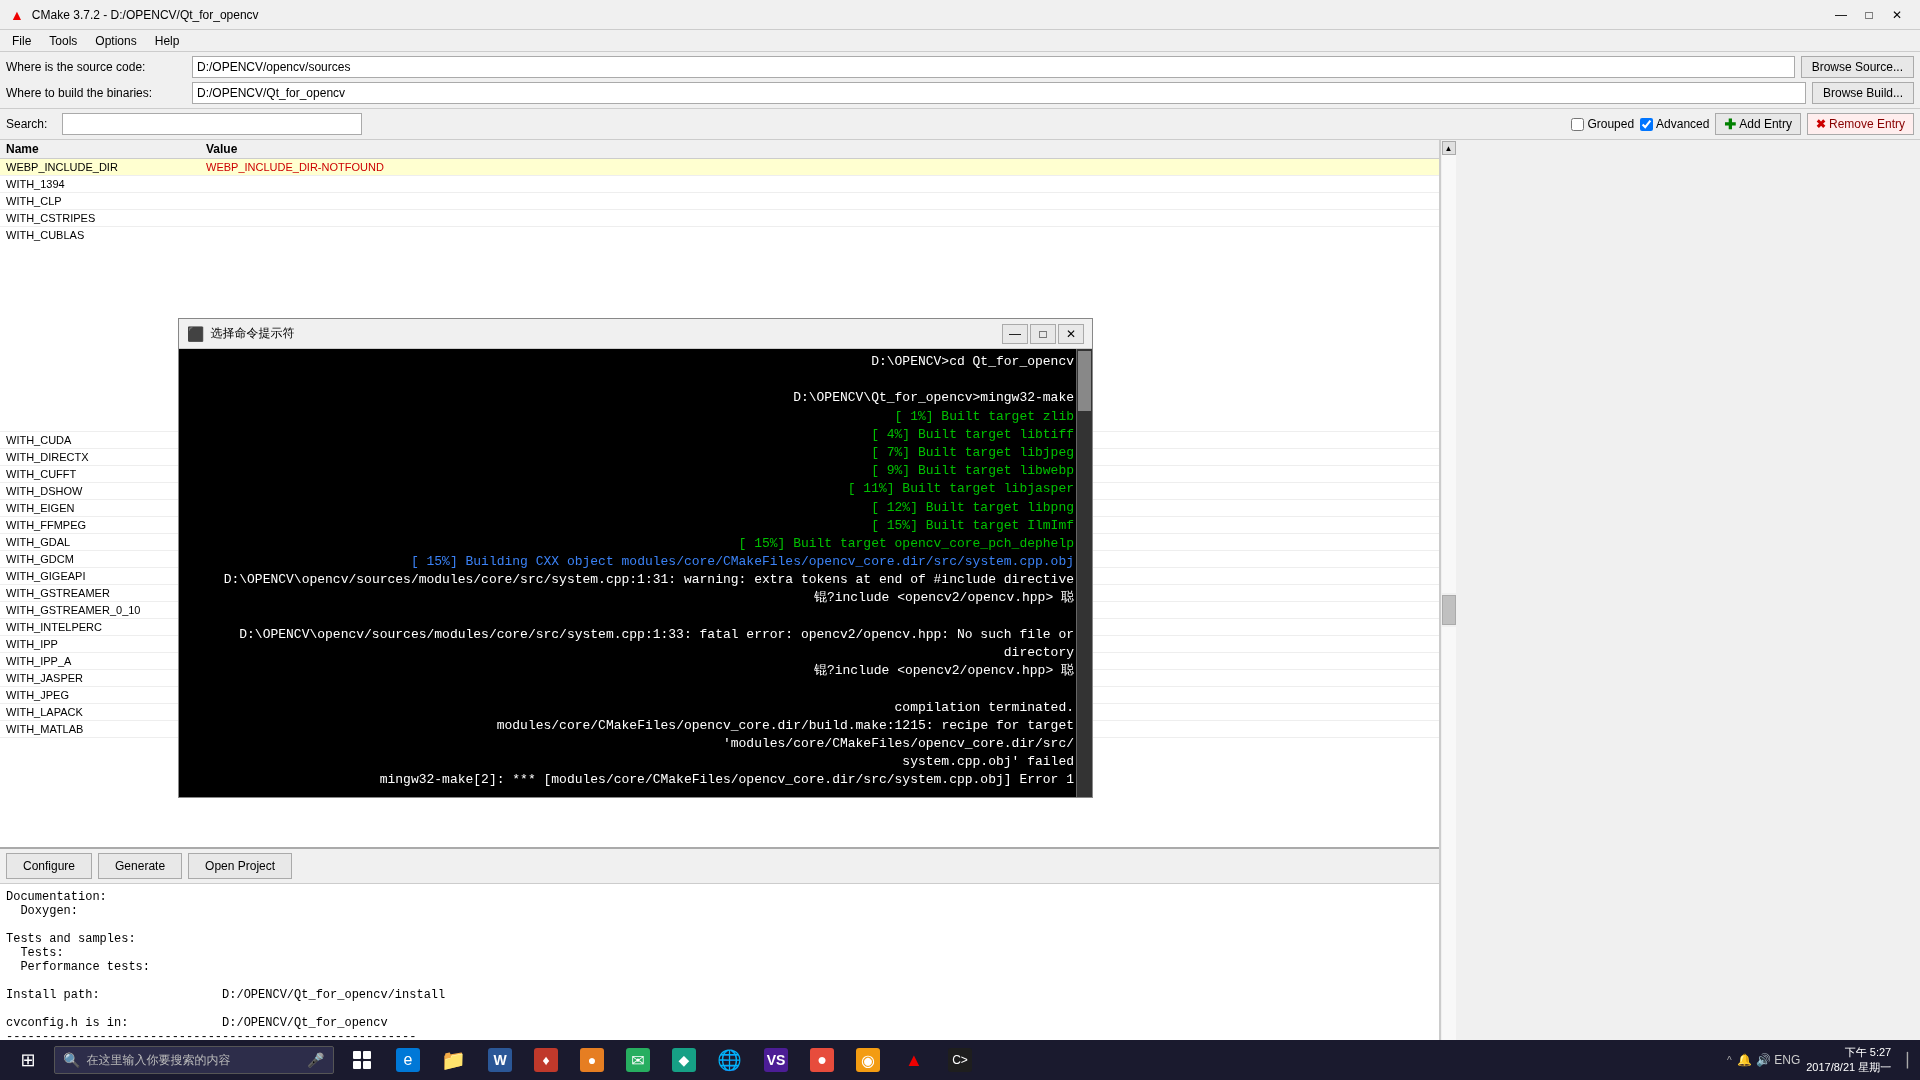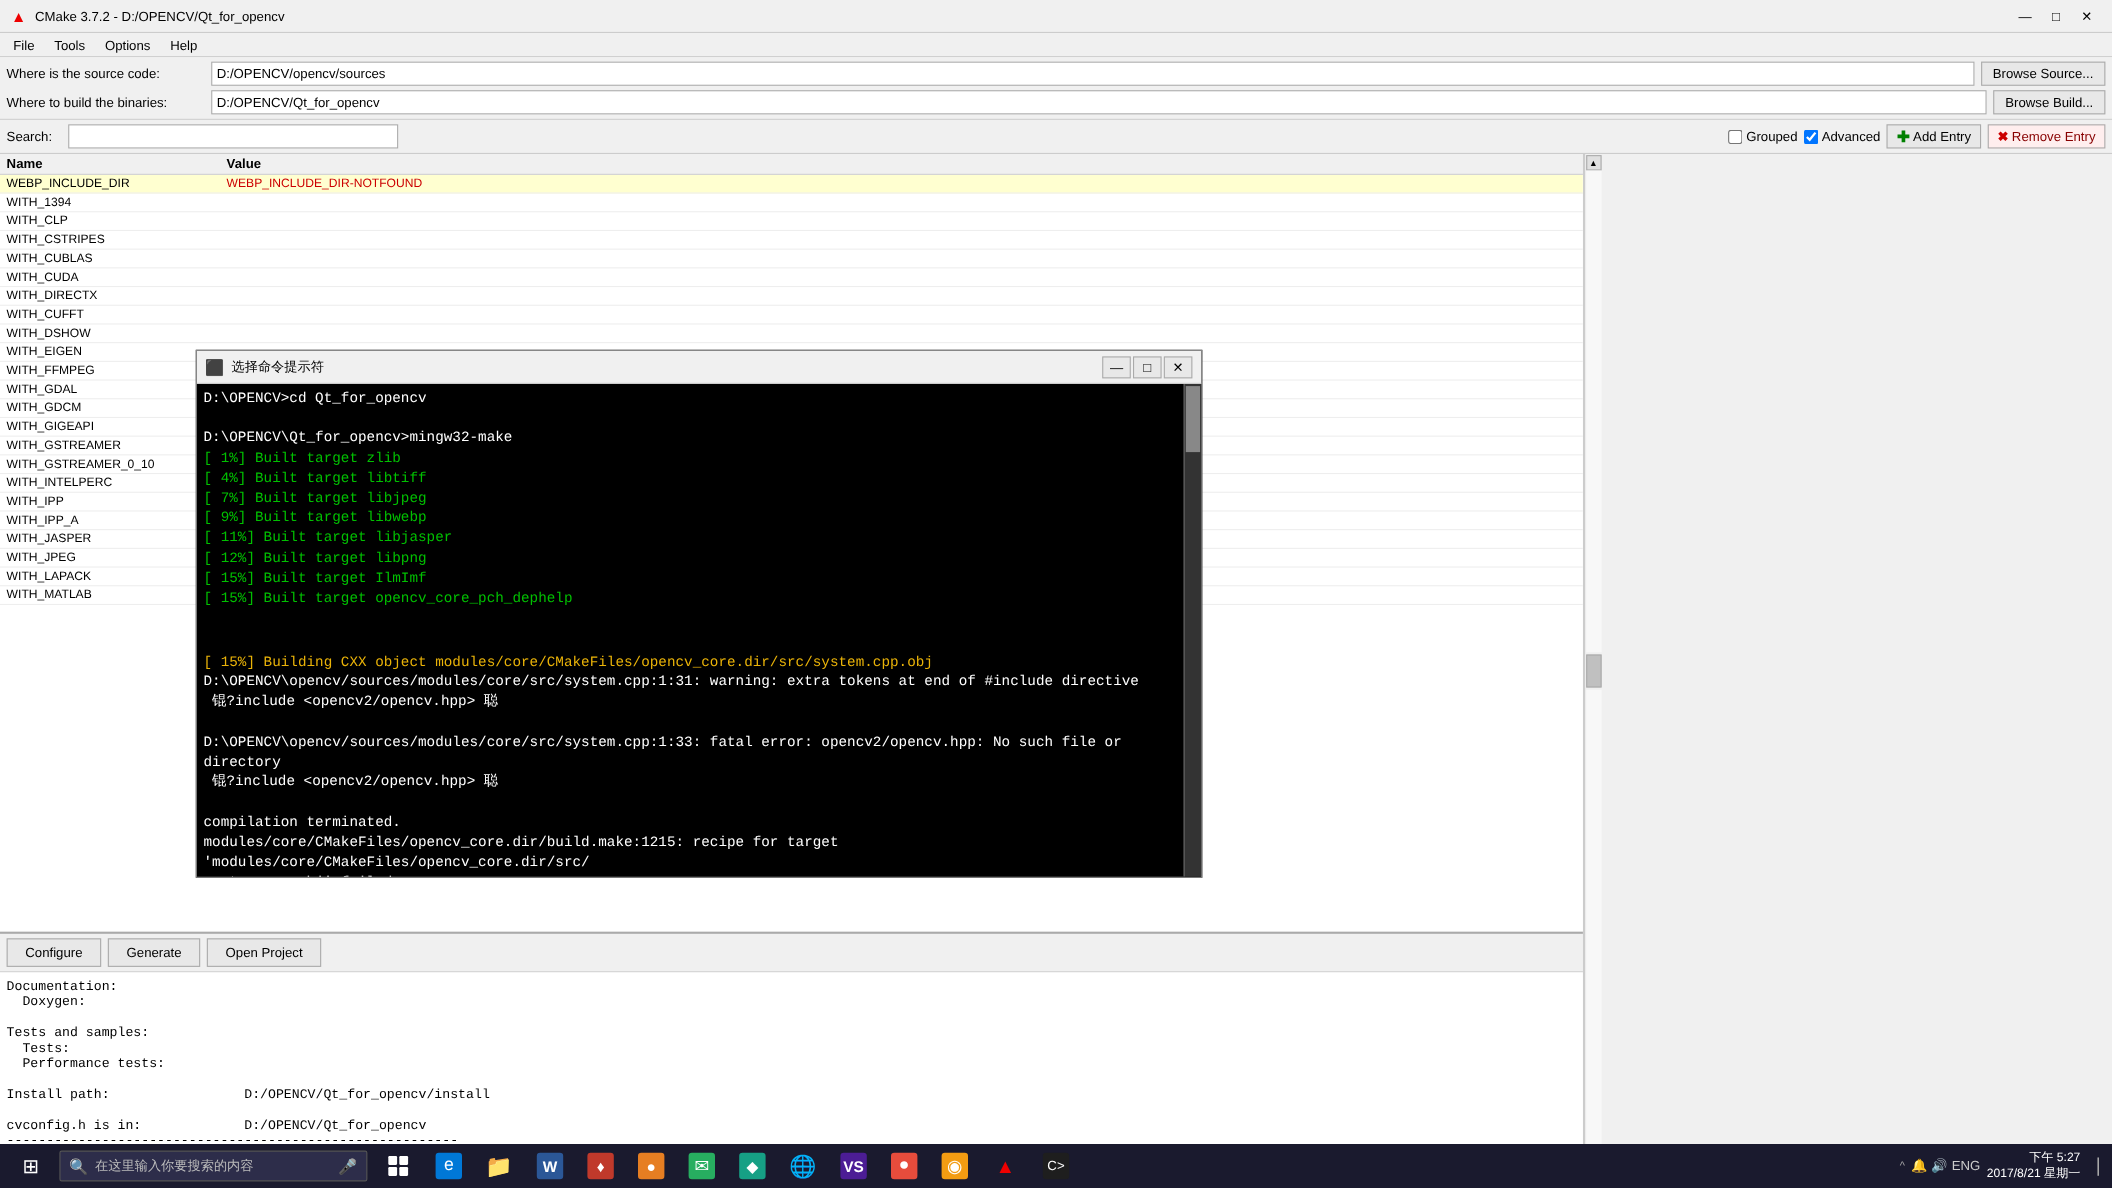--- a/index.html
+++ b/index.html
@@ -276,21 +276,21 @@
           <span style="flex:1; font-size:11px;"></span>
         </div>
         <div style="display:flex; padding:2px 6px; border-bottom:1px solid #eee;">
           <span style="flex:0 0 200px; font-size:11px; font-weight:500;">WITH_CLP</span>
           <span style="flex:1; font-size:11px;"></span>
         </div>
         <div style="display:flex; padding:2px 6px; border-bottom:1px solid #eee;">
           <span style="flex:0 0 200px; font-size:11px; font-weight:500;">WITH_CSTRIPES</span>
           <span style="flex:1; font-size:11px;"></span>
         </div>
-        <div style="display:flex; padding:2px 6px; border-bottom:1px solid #eee;">
+        <div style="display:flex; padding:2px 6px; border-bottom:1px solid #eee;flex-direction:column;">
           <span style="flex:0 0 200px; font-size:11px; font-weight:500;">WITH_CUBLAS</span>
           <span style="flex:1; font-size:11px;"></span>
         </div>
         <div style="display:flex; padding:2px 6px; border-bottom:1px solid #eee;">
           <span style="flex:0 0 200px; font-size:11px; font-weight:500;">WITH_CUDA</span>
           <span style="flex:1; font-size:11px;"></span>
         </div>
         <div style="display:flex; padding:2px 6px; border-bottom:1px solid #eee;">
           <span style="flex:0 0 200px; font-size:11px; font-weight:500;">WITH_DIRECTX</span>
           <span style="flex:1; font-size:11px;"></span>
@@ -402,34 +402,34 @@
         <div class="terminal-title-left">
           <span class="terminal-icon">⬛</span>
           <span>选择命令提示符</span>
         </div>
         <div class="terminal-controls">
           <button class="terminal-btn">—</button>
           <button class="terminal-btn">□</button>
           <button class="terminal-btn">✕</button>
         </div>
       </div>
-      <div style="position:relative; flex:1; overflow:hidden;">
+      <div style="position:relative; flex:1; overflow:hidden;text-align:right;">
         <div class="terminal-body" style="padding-right:18px;">
           <div class="t-white">D:\OPENCV&gt;cd Qt_for_opencv</div>
           <div>&nbsp;</div>
           <div class="t-white">D:\OPENCV\Qt_for_opencv&gt;mingw32-make</div>
           <div class="t-green">[  1%] Built target zlib</div>
           <div class="t-green">[  4%] Built target libtiff</div>
           <div class="t-green">[  7%] Built target libjpeg</div>
           <div class="t-green">[  9%] Built target libwebp</div>
           <div class="t-green">[ 11%] Built target libjasper</div>
           <div class="t-green">[ 12%] Built target libpng</div>
           <div class="t-green">[ 15%] Built target IlmImf</div>
           <div class="t-green">[ 15%] Built target opencv_core_pch_dephelp</div>
-          <div style="color:#eab308;margin-top:40px;">[ 15%] Building CXX object modules/core/CMakeFiles/opencv_core.dir/src/system.cpp.obj</div>
+          <div style="color:#3b82f6;">[ 15%] Building CXX object modules/core/CMakeFiles/opencv_core.dir/src/system.cpp.obj</div>
           <div class="t-white">D:\OPENCV\opencv/sources/modules/core/src/system.cpp:1:31: warning: extra tokens at end of #include directive</div>
           <div class="t-white">&nbsp;锟?include &lt;opencv2/opencv.hpp&gt; 聪</div>
           <div>&nbsp;</div>
           <div class="t-white">D:\OPENCV\opencv/sources/modules/core/src/system.cpp:1:33: fatal error: opencv2/opencv.hpp: No such file or directory</div>
           <div class="t-white">&nbsp;锟?include &lt;opencv2/opencv.hpp&gt; 聪</div>
           <div>&nbsp;</div>
           <div class="t-white">compilation terminated.</div>
           <div class="t-white">modules/core/CMakeFiles/opencv_core.dir/build.make:1215: recipe for target 'modules/core/CMakeFiles/opencv_core.dir/src/</div>
           <div class="t-white">system.cpp.obj' failed</div>
           <div class="t-white">mingw32-make[2]: *** [modules/core/CMakeFiles/opencv_core.dir/src/system.cpp.obj] Error 1</div>

